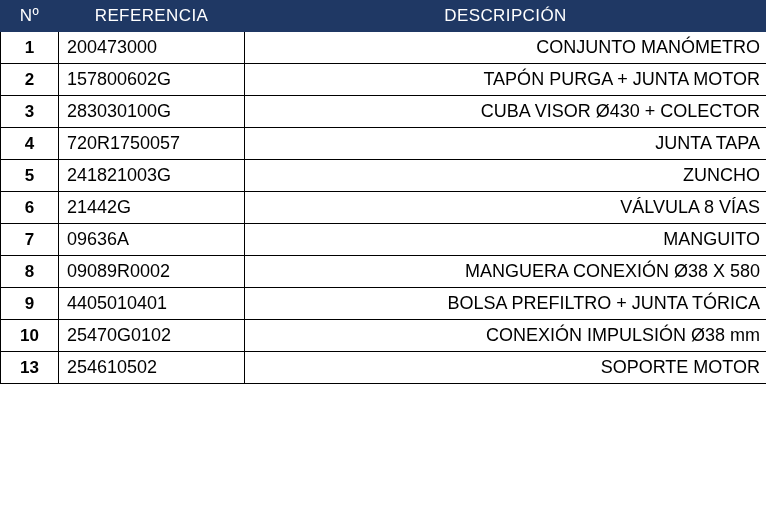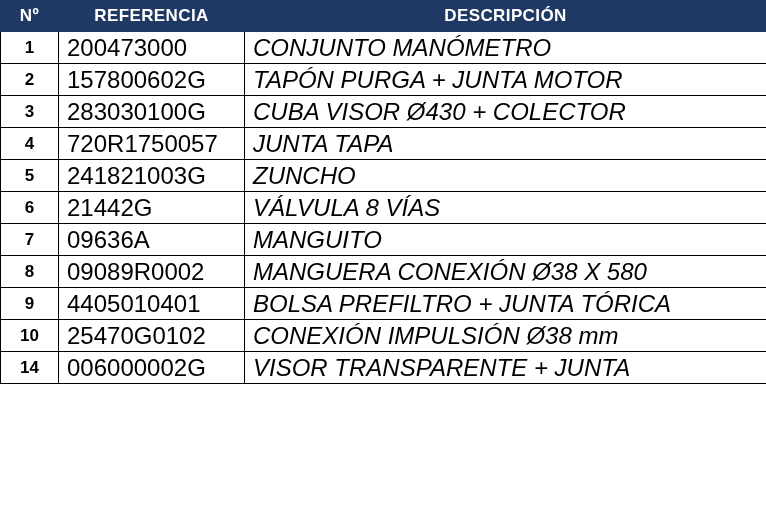--- a/index.html
+++ b/index.html
@@ -18,52 +18,51 @@
     border-collapse: collapse;
     table-layout: fixed;
   }
   .parts-table col.col-num   { width: 58px; }
   .parts-table col.col-ref   { width: 186px; }
   .parts-table col.col-desc  { width: 522px; }
 
   .parts-table thead th {
     background: #1f3864;
     color: #ffffff;
-    font-weight: bold;
+    font-weight: normal;
     font-size: 17px;
     letter-spacing: 0.4px;
     height: 30px;
     text-align: center;
     border: 1px solid #1f3864;
     padding: 0 9px;
     vertical-align: middle;
   }
   .parts-table tbody td {
     border: 1px solid #000000;
     height: 31px;
-    font-size: 24px;
+    font-size: 18px;
     color: #000000;
     padding: 0 6px;
     vertical-align: middle;
     white-space: nowrap;
     overflow: hidden;
   }
   .parts-table tbody td.cell-num {
     text-align: center;
     font-weight: bold;
     font-size: 17px;
   }
   .parts-table tbody td.cell-ref {
     text-align: left;
     padding-left: 8px;
   }
   .parts-table tbody td.cell-desc {
-    text-align: left;
+    text-align: right;
     padding-left: 8px;
-    font-style: italic;
   }
   .outer-border {
     border: 1px solid #000000;
     box-sizing: border-box;
     width: 766px;
   }
 </style>
 </head>
 <body>
 
@@ -125,18 +124,18 @@
         <td class="cell-num">9</td>
         <td class="cell-ref">4405010401</td>
         <td class="cell-desc">BOLSA PREFILTRO + JUNTA TÓRICA</td>
       </tr>
       <tr>
         <td class="cell-num">10</td>
         <td class="cell-ref">25470G0102</td>
         <td class="cell-desc">CONEXIÓN IMPULSIÓN Ø38 mm</td>
       </tr>
       <tr>
-        <td class="cell-num">14</td>
-        <td class="cell-ref">006000002G</td>
-        <td class="cell-desc">VISOR TRANSPARENTE + JUNTA</td>
+        <td class="cell-num">13</td>
+        <td class="cell-ref">254610502</td>
+        <td class="cell-desc">SOPORTE MOTOR</td>
       </tr>
     </tbody>
 </table>
 
 </body></html>

